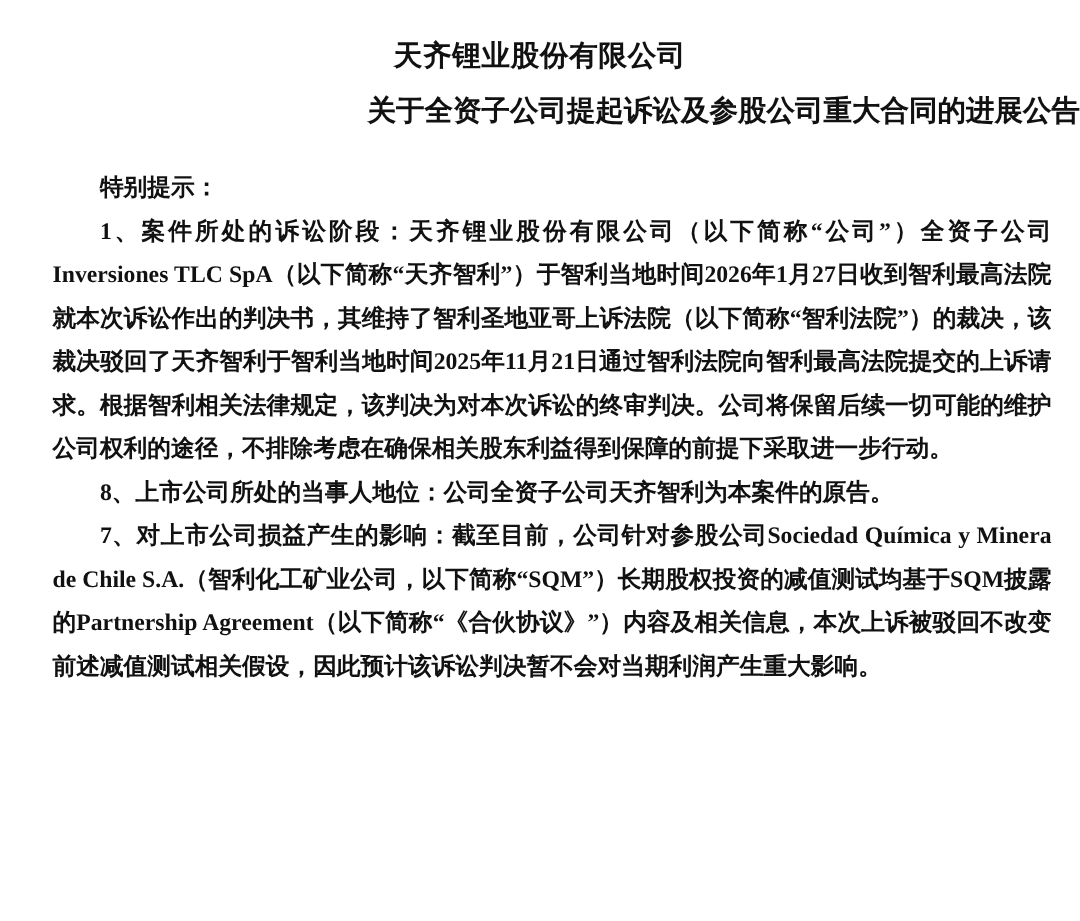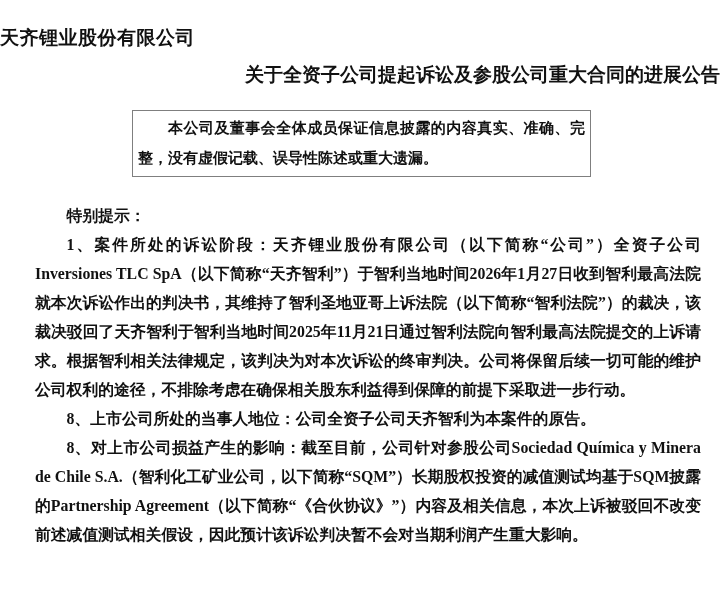--- a/index.html
+++ b/index.html
@@ -17,20 +17,21 @@
   }
   .doc-page {
     box-sizing: border-box;
     width: 720px;
     height: 614px;
     padding-top: 26px;
     background: #ffffff;
   }
   .doc-title {
     margin: 0;
+    text-align: center;
     font-size: 19px;
     line-height: 24px;
     letter-spacing: 0.5px;
   }
   .doc-subtitle {
     margin: 13px 0 0 0;
     text-align: right;
     font-size: 19px;
     line-height: 24px;
   }
@@ -59,24 +60,21 @@
 </style>
 </head>
 <body>
 
 <div class="doc-page">
 
   <h1 class="doc-title">天齐锂业股份有限公司</h1>
 
   <h2 class="doc-subtitle">关于全资子公司提起诉讼及参股公司重大合同的进展公告</h2>
 
-  <div class="disclaimer-box">
-    <span>本公司及董事会全体成员保证信息披露的内容真实、准确、完整，没有虚假记载、误导性陈述或重大遗漏。</span>
-  </div>
 
   <div class="doc-body">
     <p>特别提示：</p>
     <p>1、案件所处的诉讼阶段：天齐锂业股份有限公司（以下简称“公司”）全资子公司Inversiones TLC SpA（以下简称“天齐智利”）于智利当地时间2026年1月27日收到智利最高法院就本次诉讼作出的判决书，其维持了智利圣地亚哥上诉法院（以下简称“智利法院”）的裁决，该裁决驳回了天齐智利于智利当地时间2025年11月21日通过智利法院向智利最高法院提交的上诉请求。根据智利相关法律规定，该判决为对本次诉讼的终审判决。公司将保留后续一切可能的维护公司权利的途径，不排除考虑在确保相关股东利益得到保障的前提下采取进一步行动。</p>
     <p>8、上市公司所处的当事人地位：公司全资子公司天齐智利为本案件的原告。</p>
-    <p>8、对上市公司损益产生的影响：截至目前，公司针对参股公司Sociedad Química y Minera de Chile S.A.（智利化工矿业公司，以下简称“SQM”）长期股权投资的减值测试均基于SQM披露的Partnership Agreement（以下简称“《合伙协议》”）内容及相关信息，本次上诉被驳回不改变前述减值测试相关假设，因此预计该诉讼判决暂不会对当期利润产生重大影响。</p>
+    <p>7、对上市公司损益产生的影响：截至目前，公司针对参股公司Sociedad Química y Minera de Chile S.A.（智利化工矿业公司，以下简称“SQM”）长期股权投资的减值测试均基于SQM披露的Partnership Agreement（以下简称“《合伙协议》”）内容及相关信息，本次上诉被驳回不改变前述减值测试相关假设，因此预计该诉讼判决暂不会对当期利润产生重大影响。</p>
   </div>
 
 </div>
 
 </body></html>

